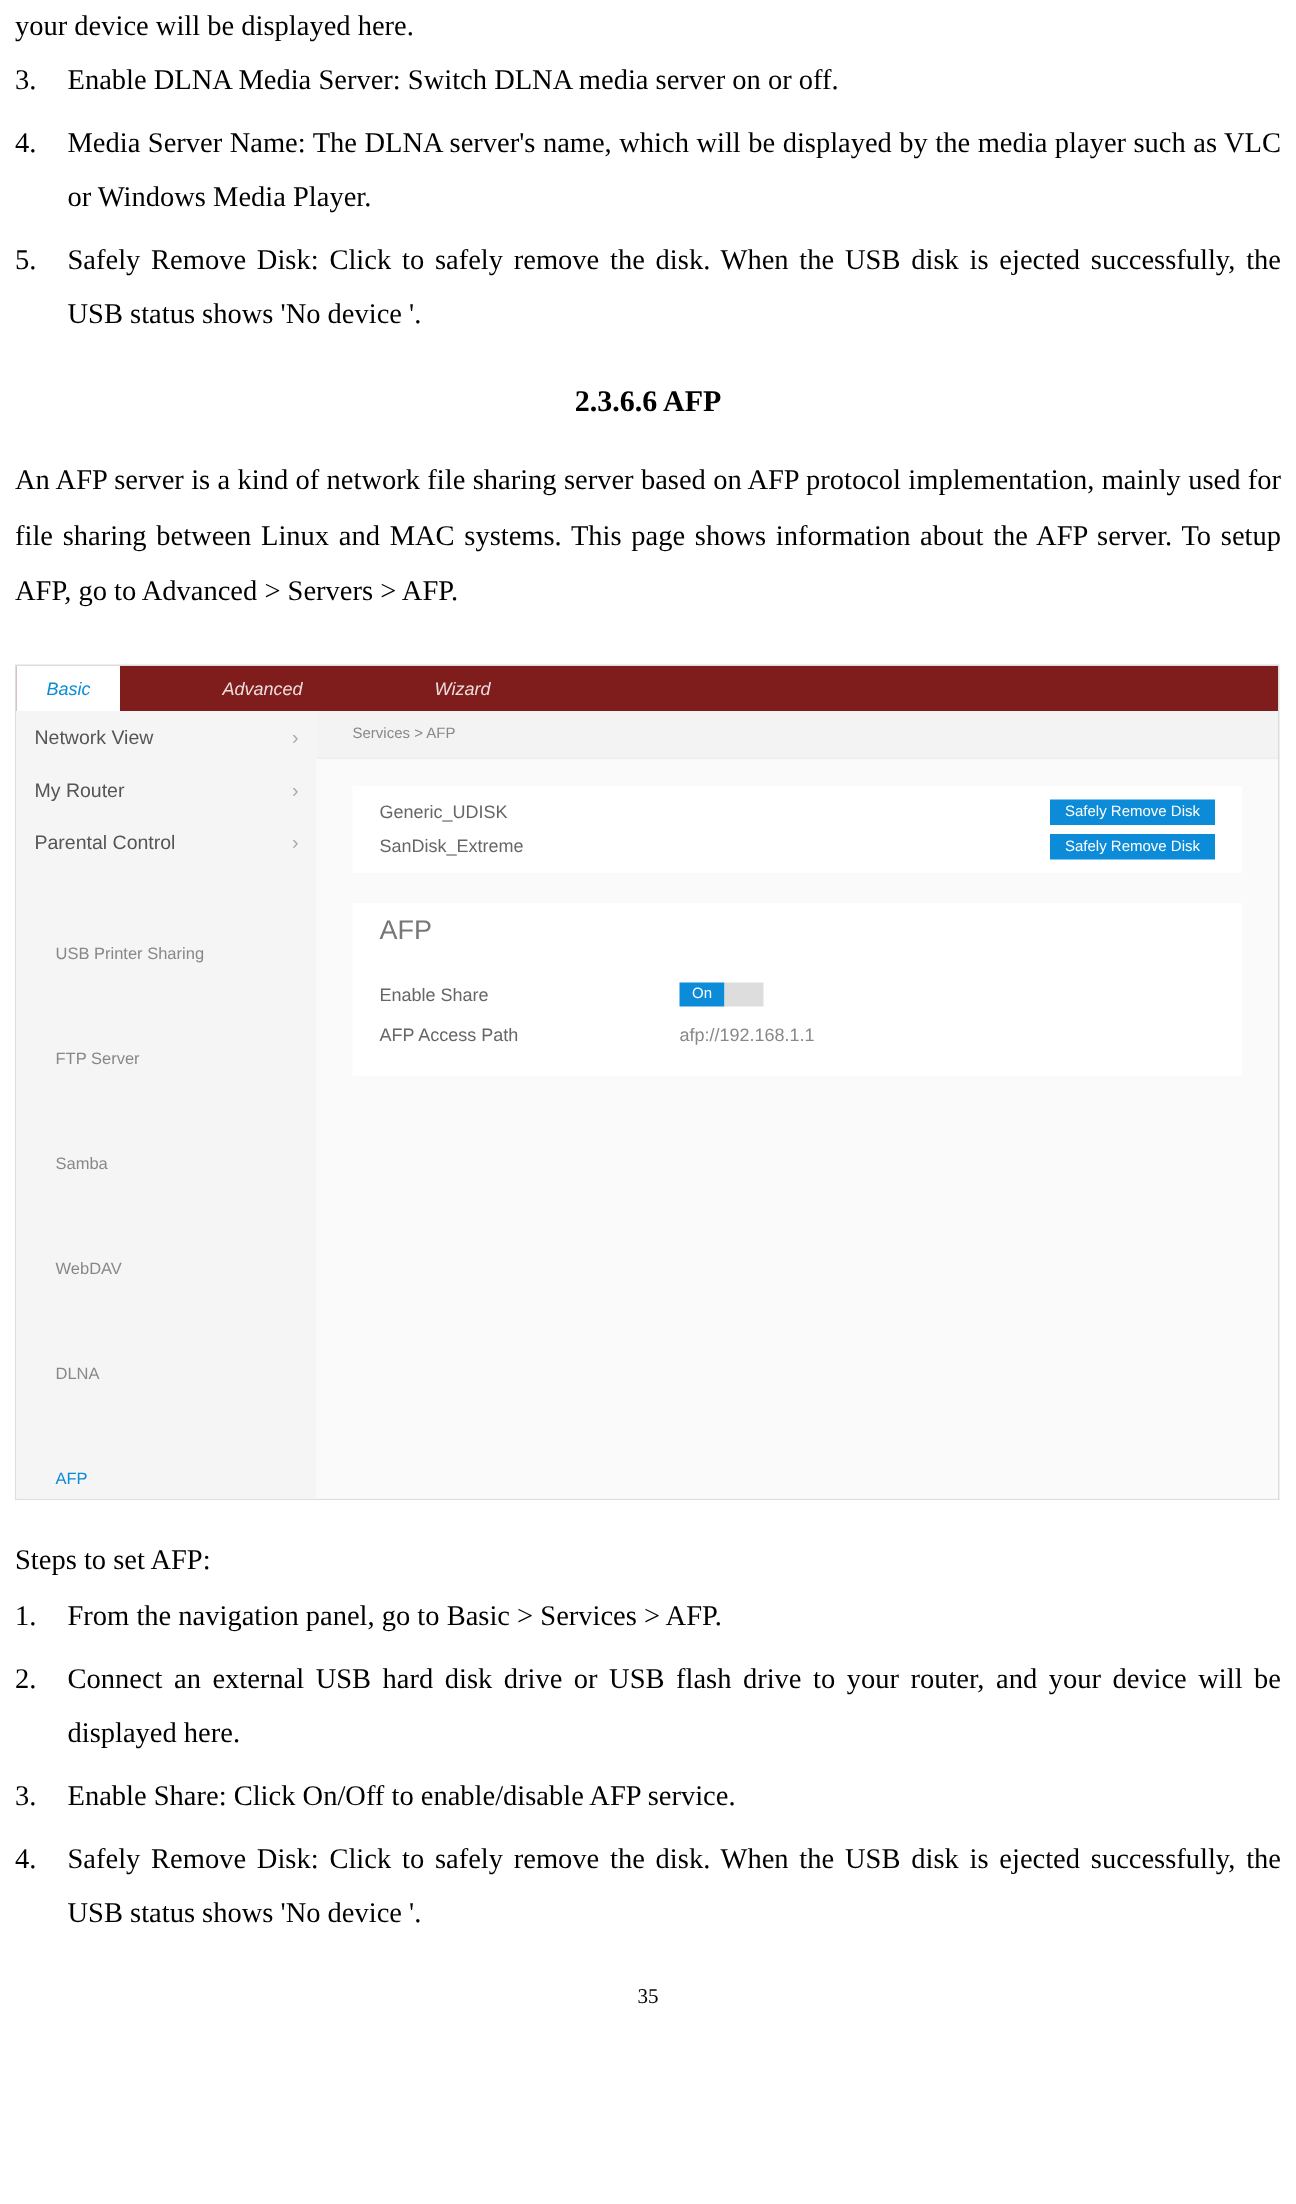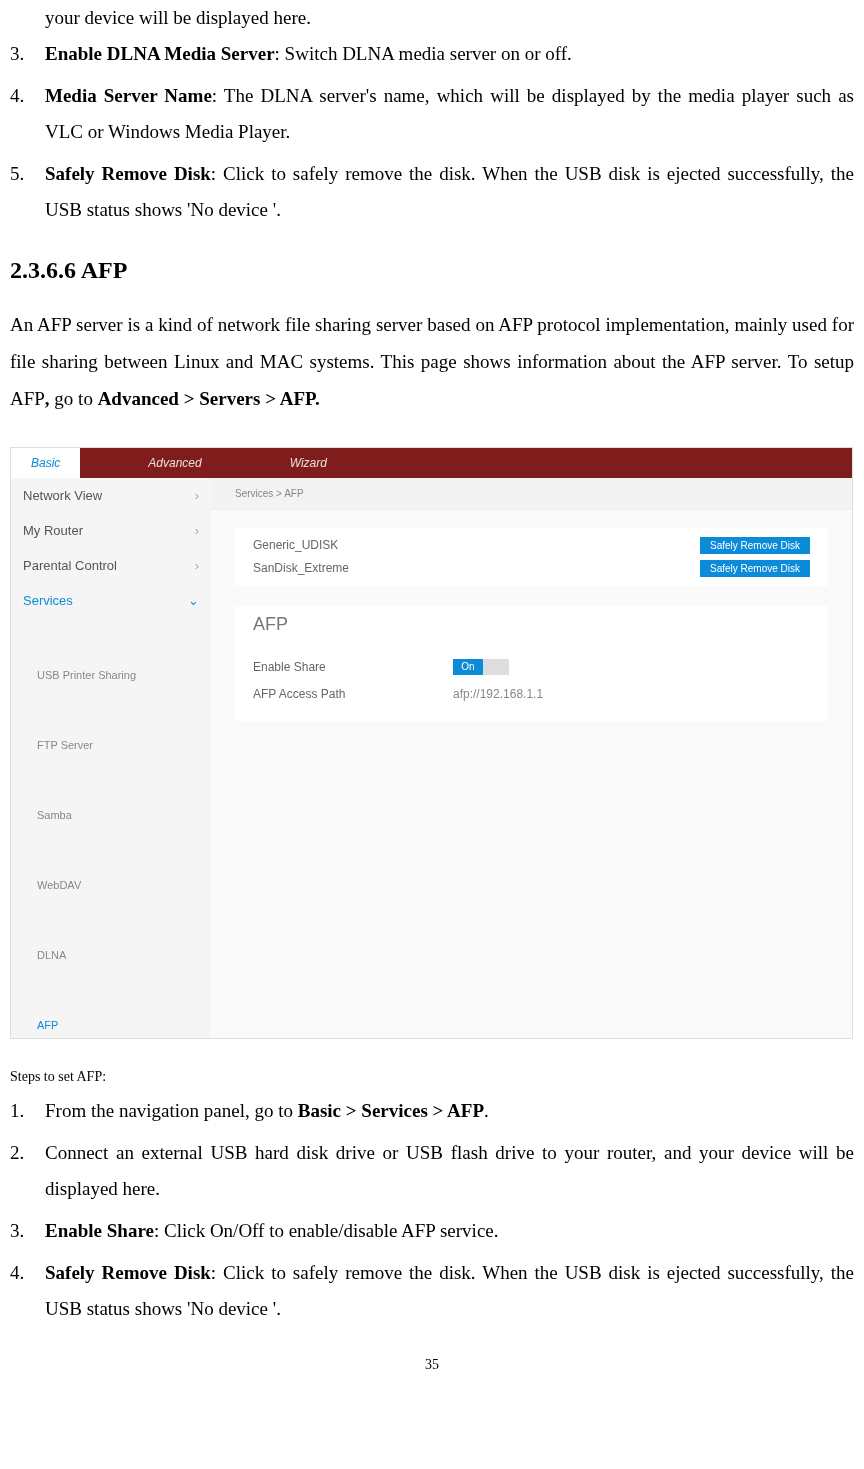--- a/index.html
+++ b/index.html
@@ -19,25 +19,26 @@
       display: flex;
       margin-bottom: 6px;
     }
     .list-num {
       width: 35px;
       flex-shrink: 0;
     }
     .list-content {
       flex: 1;
     }
-    .bold { font-weight: bold; }
+    .bold { font-weight: normal; }
     .section-heading {
-      font-size: 24px;
+      font-size: 20px;
       font-weight: bold;
       margin: 28px 0 22px 0;
+      text-align: center;
     }
     .paragraph {
       font-size: 19px;
       line-height: 1.95;
       text-align: justify;
       margin-bottom: 30px;
     }
     .screenshot {
       margin: 10px 0 30px 0;
     }
@@ -177,37 +178,37 @@
       width: 30px;
       display: flex;
       align-items: center;
       justify-content: center;
     }
     .toggle-off {
       background: #ddd;
       width: 26px;
     }
     .steps-title {
-      font-size: 14px;
+      font-size: 19px;
       margin: 20px 0 8px 0;
     }
     .page-num {
       text-align: center;
       font-size: 14px;
       color: #000;
       margin-top: 30px;
       padding-bottom: 10px;
       font-family: 'Times New Roman', serif;
     }
   </style>
 </head>
 <body>
 
 <div class="doc-text">
-  <div style="margin-left:35px;"><span>your device will be displayed here.</span></div>
+  <div style=""><span>your device will be displayed here.</span></div>
   <div class="list-item">
     <div class="list-num">3.</div>
     <div class="list-content"><span class="bold">Enable DLNA Media Server</span><span>: Switch DLNA media server on or off.</span></div>
   </div>
   <div class="list-item">
     <div class="list-num">4.</div>
     <div class="list-content"><span class="bold">Media Server Name</span><span>: The DLNA server's name, which will be displayed by the media player such as VLC or Windows Media Player.</span></div>
   </div>
   <div class="list-item">
     <div class="list-num">5.</div>
@@ -234,24 +235,20 @@
           <span>Network View</span>
             <span class="chevron">›</span>
         </div>
         <div class="sidebar-main-item">
           <span>My Router</span>
             <span class="chevron">›</span>
         </div>
         <div class="sidebar-main-item">
           <span>Parental Control</span>
             <span class="chevron">›</span>
-        </div>
-        <div class="sidebar-main-item selected">
-          <span>Services</span>
-            <span class="chevron down">⌄</span>
         </div>
         <div class="sidebar-sub-item">USB Printer Sharing</div>
         <div class="sidebar-sub-item">FTP Server</div>
         <div class="sidebar-sub-item">Samba</div>
         <div class="sidebar-sub-item">WebDAV</div>
         <div class="sidebar-sub-item">DLNA</div>
         <div class="sidebar-sub-item selected">AFP</div>
       </div>
       <div class="router-main">
         <div class="breadcrumb">Services &gt; AFP</div>

